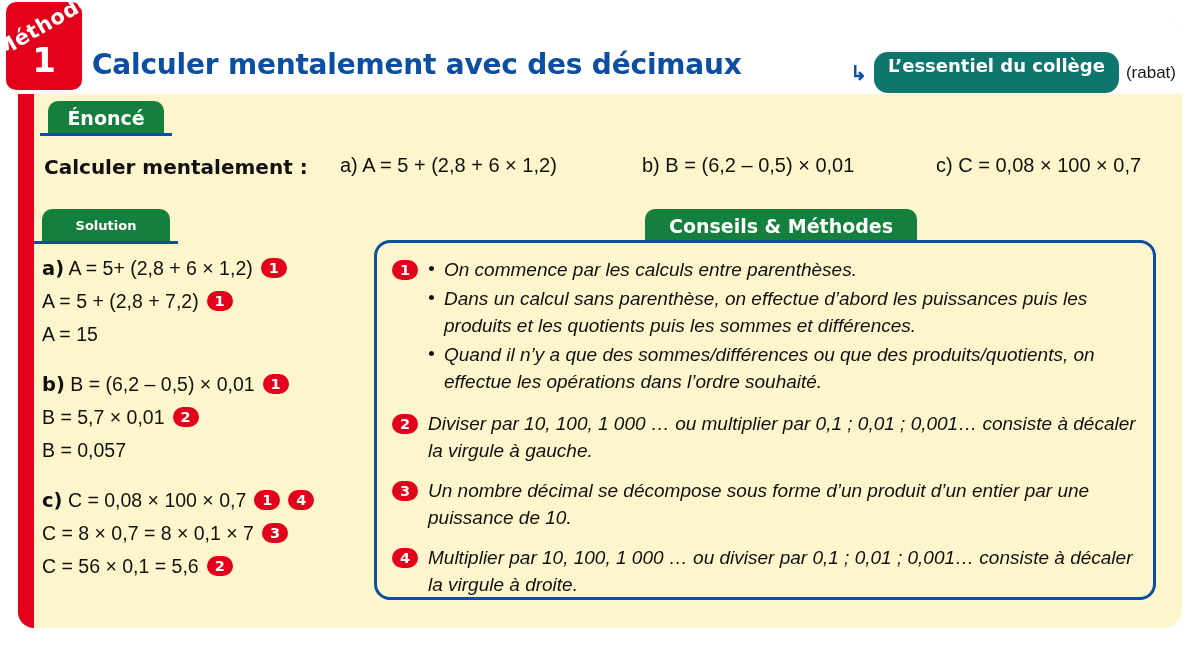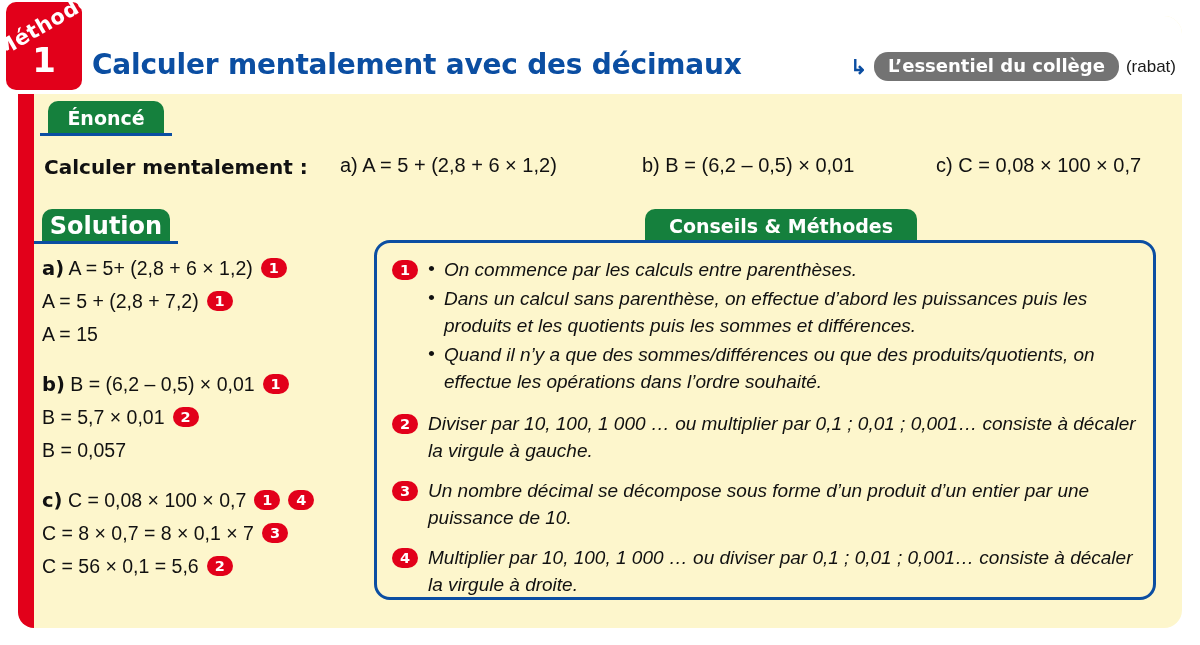--- a/index.html
+++ b/index.html
@@ -119,25 +119,25 @@
     gap: 7px;
     white-space: nowrap;
   }
   .arrow-icon {
     color: #0b4ea2;
     font-size: 20px;
     line-height: 1;
     font-weight: bold;
   }
   .essentiel-pill {
-    background: #737373;
+    background: #0f766e;
     color: #ffffff;
     font-weight: bold;
     font-size: 18px;
-    padding: 3px 14px 5px 14px;
+    padding: 3px 14px 17px 14px;
     border-radius: 14px;
     font-family: "DejaVu Sans", sans-serif;
   }
   .rabat {
     color: #1a1a1a;
     font-size: 17px;
   }
 
   
   .tab {
@@ -157,21 +157,21 @@
     height: 34px;
     line-height: 34px;
     font-size: 19px;
   }
   .tab-solution {
     left: 42px;
     top: 209px;
     width: 128px;
     height: 34px;
     line-height: 34px;
-    font-size: 24px;
+    font-size: 13px;
   }
   .tab-conseils {
     left: 645px;
     top: 209px;
     width: 272px;
     height: 34px;
     line-height: 34px;
     font-size: 19px;
   }
   .tab-underline {

